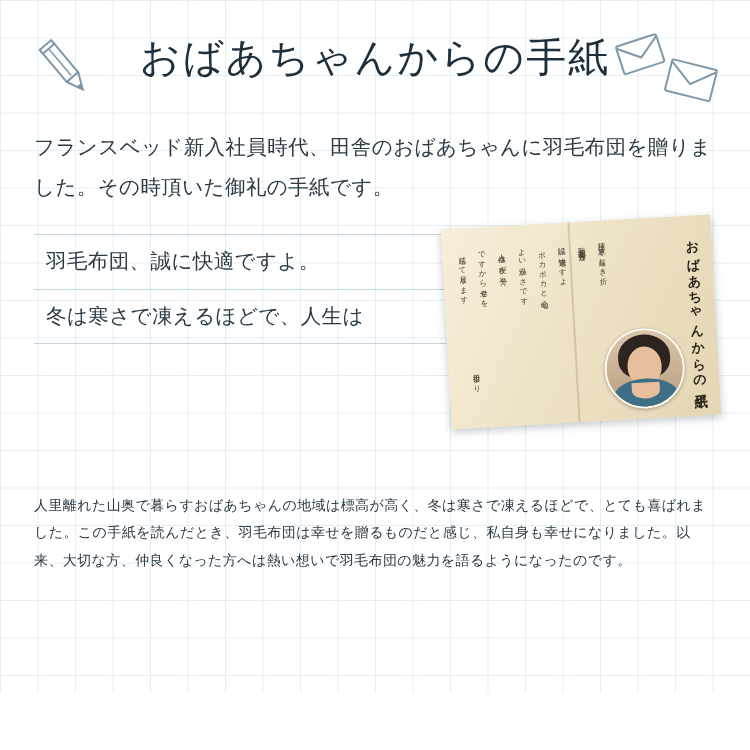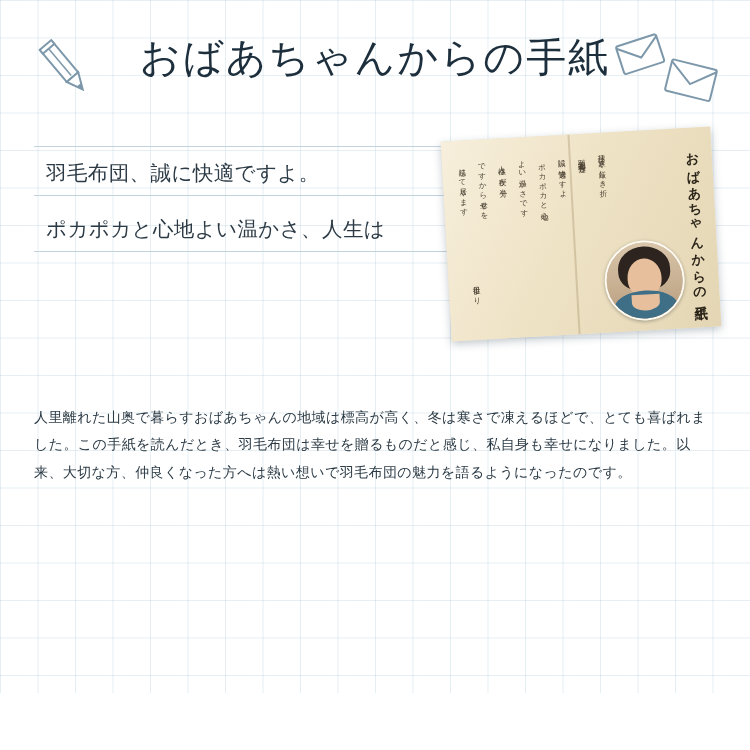--- a/index.html
+++ b/index.html
@@ -81,23 +81,22 @@
     min-height: 230px;
   }
   .quote-lines {
     width: 420px;
   }
   .quote-line {
     font-size: 20.5px;
     line-height: 1.55;
     color: #2b3a45;
     letter-spacing: 0.4px;
-    padding: 11px 4px 5px 12px;
+    padding: 11px 4px 11px 12px;
     border-bottom: 1px solid #c3d3de;
-    margin-top: 7px;
   }
   .quote-line:first-child {
     border-top: 1px solid #c3d3de;
   }
 
   
   .letter-photo {
     position: absolute;
     right: 0px;
     top: -12px;
@@ -211,26 +210,29 @@
           <polyline points="8,12 29,28 50,12" fill="none" stroke="#7d98aa" stroke-width="2"></polyline>
         </g>
         <g transform="rotate(14 78 52)">
           <rect x="56" y="36" width="46" height="32" rx="2" fill="#ffffff" stroke="#7d98aa" stroke-width="2"></rect>
           <polyline points="56,38 79,56 102,38" fill="none" stroke="#7d98aa" stroke-width="2"></polyline>
         </g>
       </svg>
     </span>
   </div>
 
+  <div class="intro">
+    <p>フランスベッド新入社員時代、田舎のおばあちゃんに羽毛布団を贈りました。その時頂いた御礼の手紙です。</p>
+  </div>
 
   <div class="quote-section">
 
     <div class="quote-lines">
       <div class="quote-line">羽毛布団、誠に快適ですよ。</div>
-      <div class="quote-line">ポカポカと心地よい温かさ、人生は</div>
+      <div class="quote-line">冬は寒さで凍えるほどで、人生は</div>
     </div>
 
     <div class="letter-photo">
       <div class="paper"></div>
       <div class="fold"></div>
 
       <div class="vtext small" style="left:14px;  top:22px;  height:150px;">感じて居ります</div>
       <div class="vtext small" style="left:34px;  top:18px;  height:155px;">ですから幸せを</div>
       <div class="vtext small" style="left:54px;  top:22px;  height:150px;">人生は夜が半分</div>
       <div class="vtext small" style="left:74px;  top:18px;  height:155px;">よい温かさです</div>

